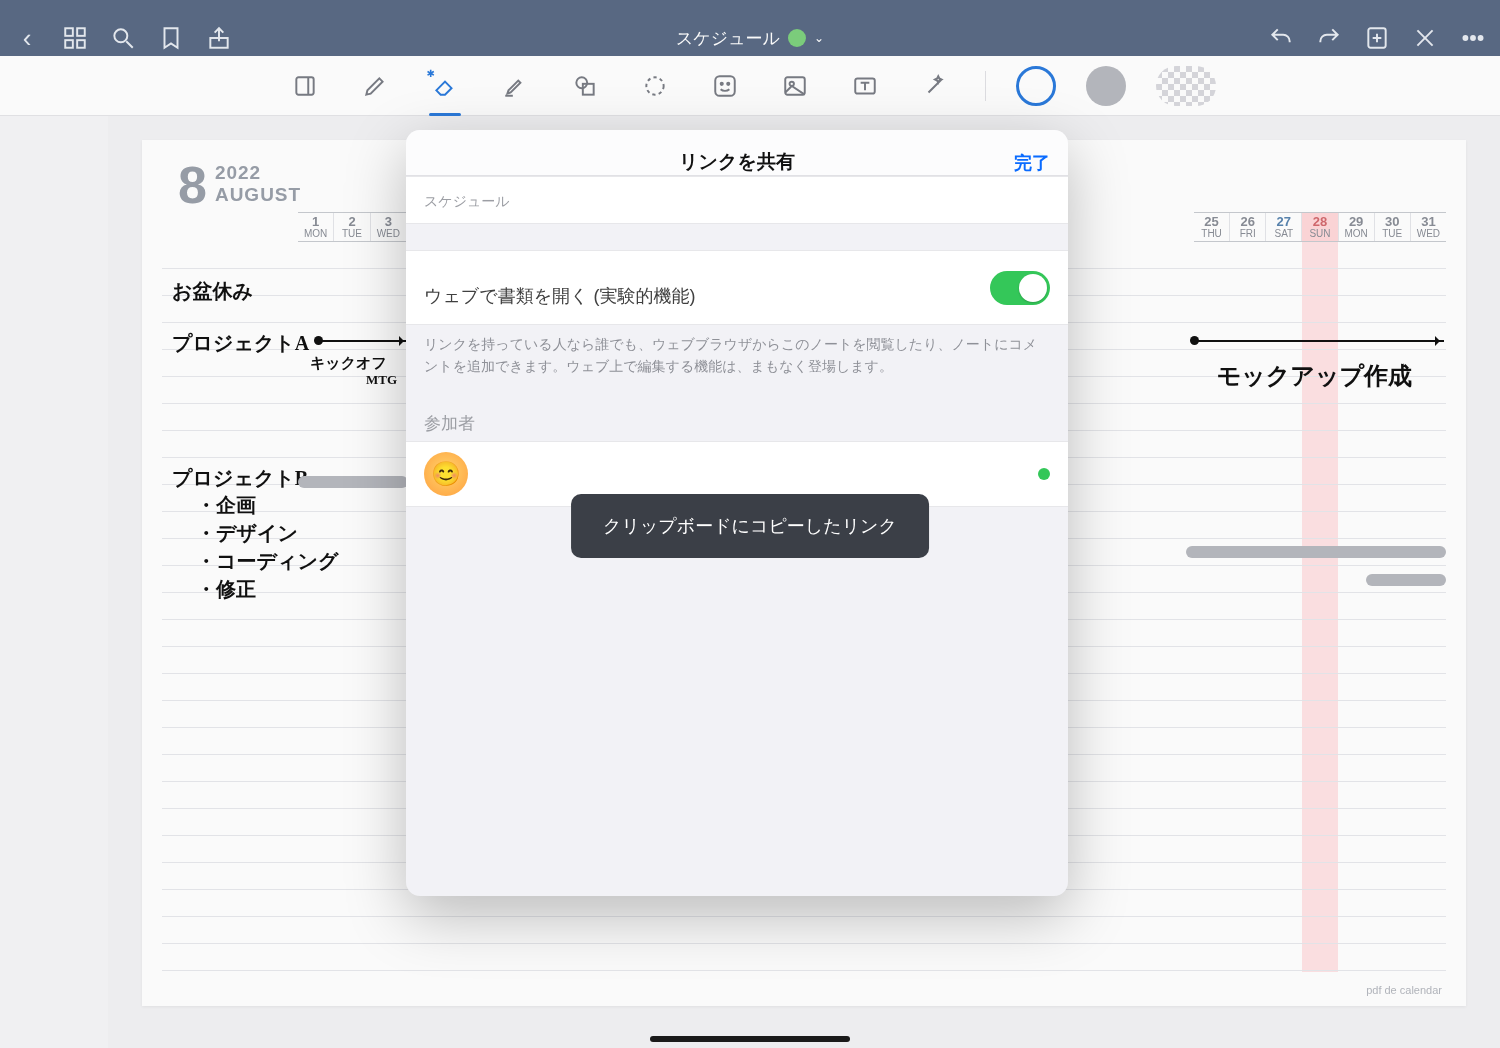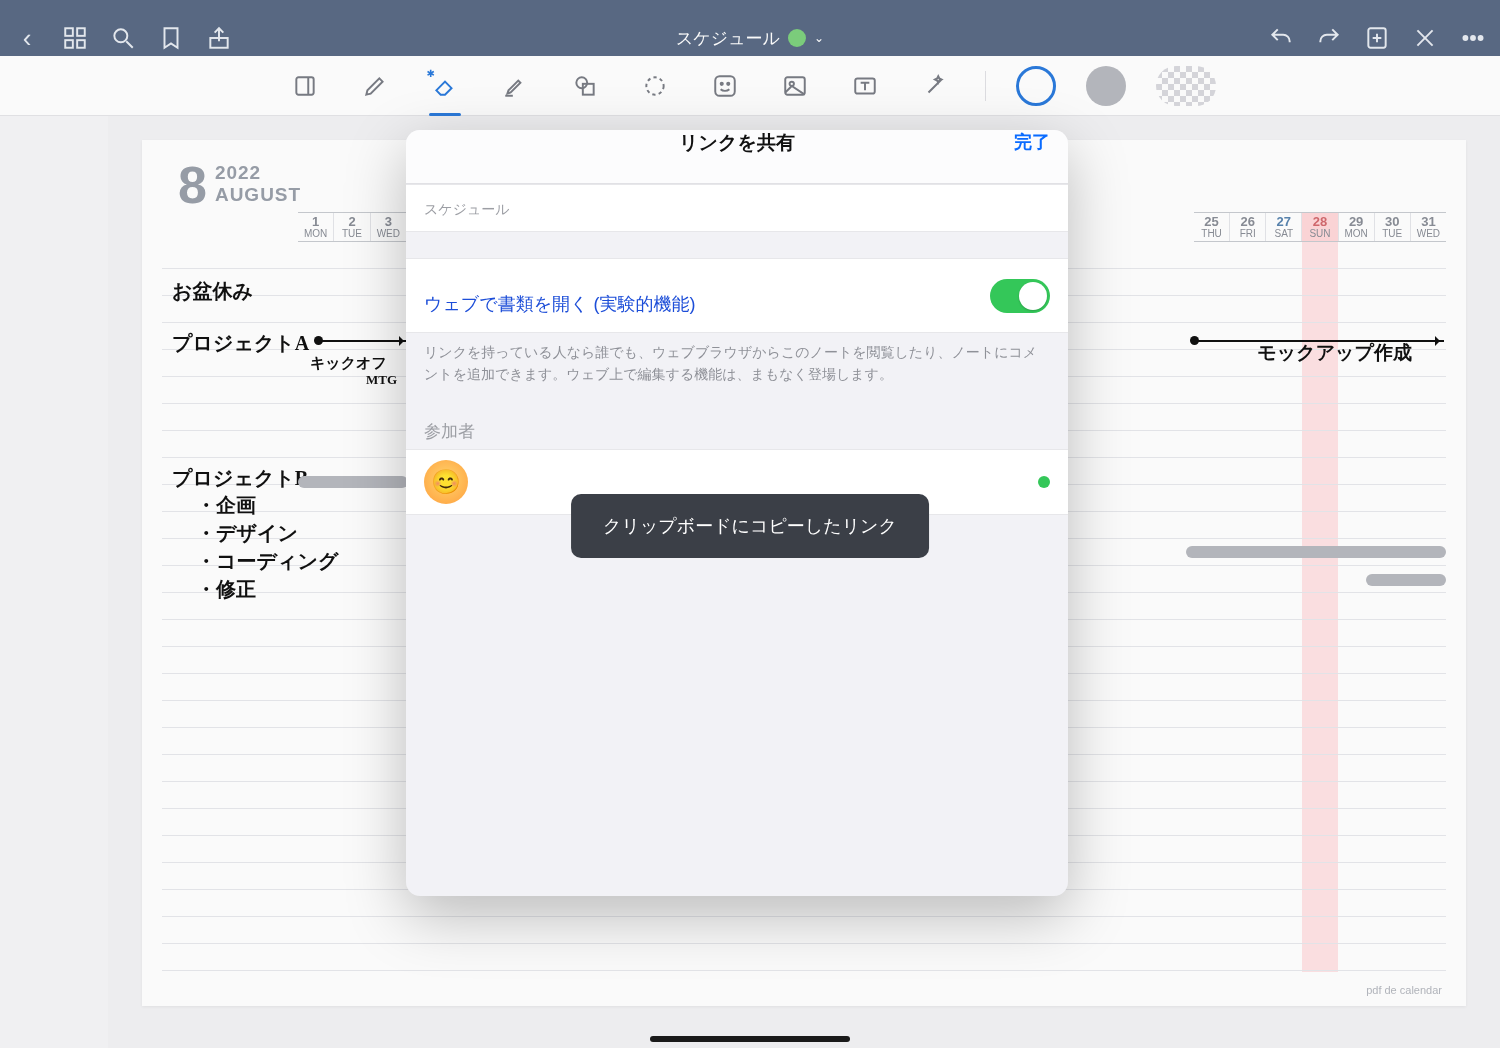--- a/index.html
+++ b/index.html
@@ -86,30 +86,30 @@
   .arrow .dot{position:absolute;top:-4px;width:9px;height:9px;border-radius:50%;background:#111;}
 
   
   .bar{position:absolute;height:12px;border-radius:6px;background:#b7b9bf;}
 
   .footer-brand{position:absolute;bottom:10px;right:24px;font-size:11px;color:#b5b8bf;}
 
   
   .overlay{position:absolute;inset:0;background:rgba(0,0,0,.02);}
   .sheet{position:absolute;left:406px;top:130px;width:662px;height:766px;background:#f2f2f6;border-radius:14px;box-shadow:0 20px 60px rgba(0,0,0,.25);overflow:hidden;display:flex;flex-direction:column;}
-  .sheet-header{height:54px;background:#fcfcfd;border-bottom:1px solid #e1e1e5;display:flex;align-items:flex-start;justify-content:center;position:relative;}
+  .sheet-header{height:46px;background:#fcfcfd;border-bottom:1px solid #e1e1e5;display:flex;align-items:flex-end;justify-content:center;position:relative;}
   .sheet-title{font-size:19px;font-weight:700;color:#111;}
   .sheet-done{position:absolute;right:18px;font-size:18px;font-weight:600;color:#0a6bff;cursor:pointer;}
   .section{background:#fff;border-top:1px solid #e7e7ea;border-bottom:1px solid #e7e7ea;}
   .section.pad{padding:12px 18px;}
   .doc-label{font-size:16px;color:#111;}
   .doc-sub{font-size:14px;color:#9c9ea4;margin-top:4px;}
   .divider{height:26px;}
   .row-toggle{display:flex;align-items:center;justify-content:space-between;padding:16px 18px;}
-  .row-toggle .lbl{font-size:18px;color:#1d4ed8;margin-top:17px;}
+  .row-toggle .lbl{font-size:18px;color:#404040;margin-top:17px;}
   .toggle{width:60px;height:34px;border-radius:17px;background:#34c759;position:relative;}
   .toggle .knob{position:absolute;right:3px;top:3px;width:28px;height:28px;border-radius:50%;background:#fff;box-shadow:0 1px 2px rgba(0,0,0,.2);}
   .explain{padding:8px 18px 18px;font-size:14px;color:#8f9198;line-height:1.6;}
   .sec-label{padding:16px 18px 6px;font-size:17px;color:#9c9ea4;}
   .participant-row{background:#fff;border-top:1px solid #e7e7ea;border-bottom:1px solid #e7e7ea;padding:10px 18px;display:flex;align-items:center;justify-content:space-between;}
   .avatar{width:44px;height:44px;border-radius:50%;background:radial-gradient(circle at 50% 45%, #ffd66e, #ff9e3d);display:flex;align-items:center;justify-content:center;font-size:24px;}
   .presence{width:12px;height:12px;border-radius:50%;background:#34c759;}
   .sheet-footer{margin-top:auto;background:#fff;border-top:1px solid #e1e1e5;height:62px;display:flex;align-items:center;justify-content:center;}
   .copy-btn{font-size:19px;color:#0a6bff;cursor:pointer;padding:10px 28px;}
   .copy-highlight{border:3px solid #ff2a2a;}
@@ -346,21 +346,21 @@
     <div class="hw" style="top:138px;left:30px;">お盆休み</div>
     <div class="hw" style="top:190px;left:30px;">プロジェクトA</div>
     <div class="hw" style="top:214px;left:168px;font-size:15px;">キックオフ</div>
     <div class="hw" style="top:232px;left:176px;font-size:13px;margin-left:48px;">MTG</div>
     <div class="arrow" style="top:200px;left:176px;width:90px;">
         <span class="dot" style="left:-4px;"></span>
       </div>
     <div class="arrow" style="top:200px;right:22px;width:250px;">
         <span class="dot" style="left:-4px;"></span>
       </div>
-    <div class="hw" style="top:200px;right:54px;font-size:19px;">モックアップ作成</div>
+    <div class="hw" style="top:220px;right:54px;font-size:24px;">モックアップ作成</div>
 
     <div class="hw" style="top:325px;left:30px;">プロジェクトB</div>
     <div class="hw" style="top:352px;left:54px;">・企画</div>
     <div class="hw" style="top:380px;left:54px;">・デザイン</div>
     <div class="hw" style="top:408px;left:54px;">・コーディング</div>
     <div class="hw" style="top:436px;left:54px;">・修正</div>
 
     <div class="bar" style="top:336px;left:156px;width:110px;"></div>
     <div class="bar" style="top:406px;right:20px;width:260px;"></div>
     <div class="bar" style="top:434px;right:20px;width:80px;"></div>

